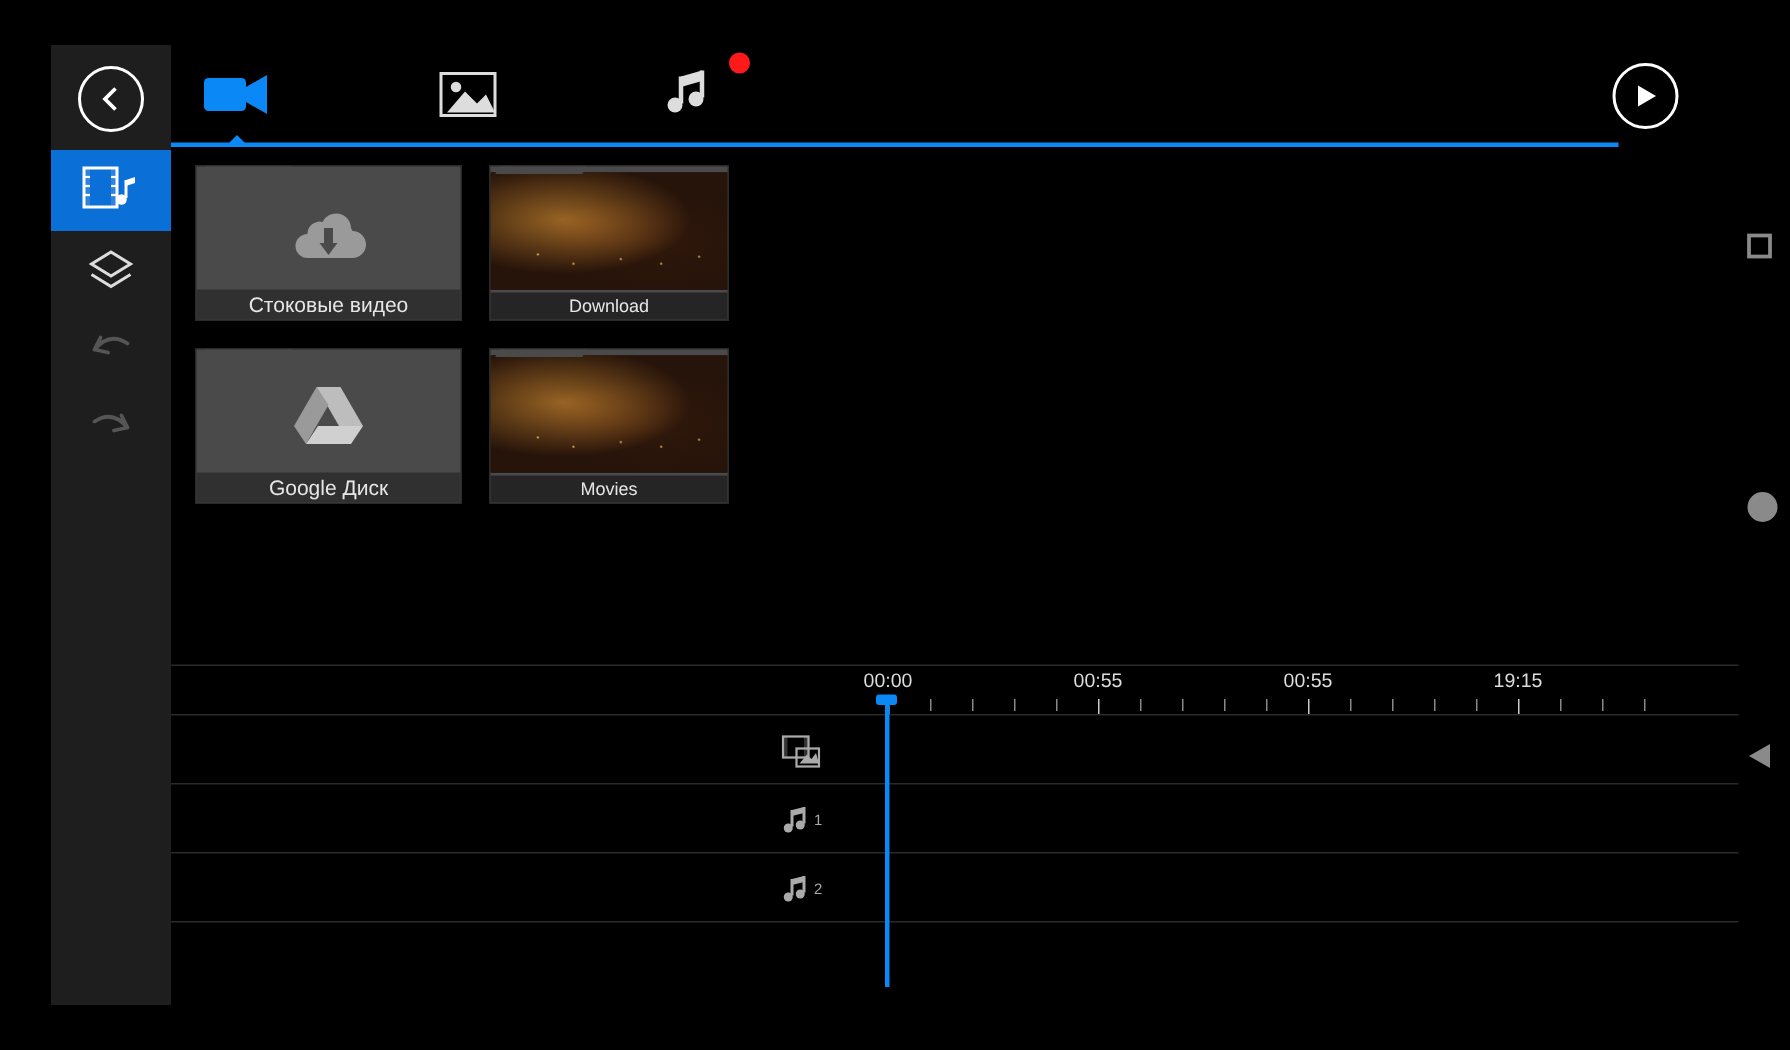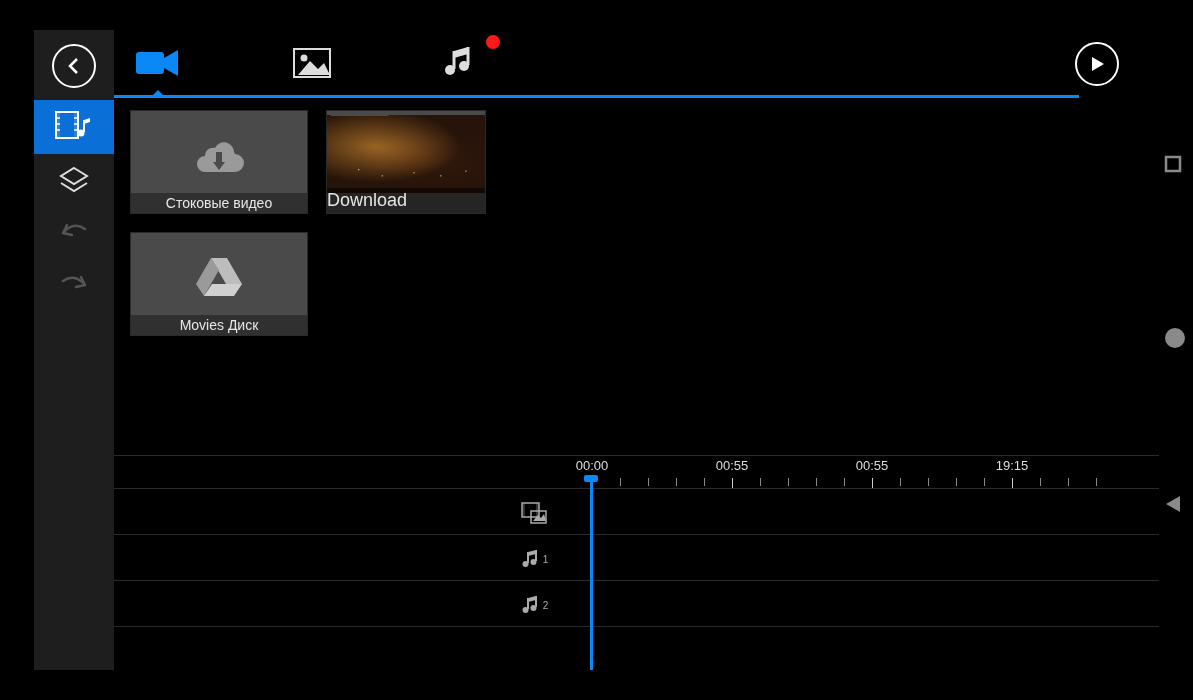--- a/index.html
+++ b/index.html
@@ -219,30 +219,31 @@
                       radial-gradient(circle 2px at 35% 78%, rgba(255,200,100,.85), transparent 60%),
                       radial-gradient(circle 2px at 55% 74%, rgba(255,200,100,.85), transparent 60%),
                       radial-gradient(circle 2px at 72% 78%, rgba(255,200,100,.85), transparent 60%),
                       radial-gradient(circle 2px at 88% 72%, rgba(255,200,100,.85), transparent 60%);
   }
   .thumb .label {
     position: absolute;
     bottom: 0;
     left: 0;
     right: 0;
-    font-size: 18px;
+    font-size: 12px;
+    text-align: center;
     color: #e6e6e6;
     background: rgba(0,0,0,0.5);
     padding: 2px 0;
   }
   
   .timeline {
     position: absolute;
     left: 80px;
-    bottom: 0;
+    bottom: 12px;
     right: 0;
     height: 215px;
     border-top: 1px solid #2a2a2a;
     text-align: center;
   }
   .ruler {
     position: absolute;
     left: 0;
     right: 0;
     top: 0;
@@ -409,29 +410,34 @@
       </div>
       <div class="folder">
         <div class="tab"></div>
         <div class="icon-wrap">
           <svg width="50" height="44" viewBox="0 0 50 44">
             <polygon points="17,4 33,4 48,30 32,30" fill="#bdbdbd"></polygon>
             <polygon points="17,4 2,30 10,42 25,16" fill="#9a9a9a"></polygon>
             <polygon points="48,30 40,42 10,42 18,30" fill="#d0d0d0"></polygon>
           </svg>
         </div>
-        <div class="folder-label">Movies Диск</div>
+        <div class="folder-label">Google Диск</div>
       </div>
     </div>
 
     <div class="col">
       <div class="thumb">
         <div class="tab"></div>
         <div class="img"></div>
         <div class="label">Download</div>
+      </div>
+      <div class="thumb">
+        <div class="tab"></div>
+        <div class="img"></div>
+        <div class="label">Movies</div>
       </div>
     </div>
   </div>
 
   <div class="timeline">
     <div class="ruler">
       <span class="tick-label" style="left:478px">00:00</span>
       <span class="tick-label" style="left:618px">00:55</span>
       <span class="tick-label" style="left:758px">00:55</span>
       <span class="tick-label" style="left:898px">19:15</span>

